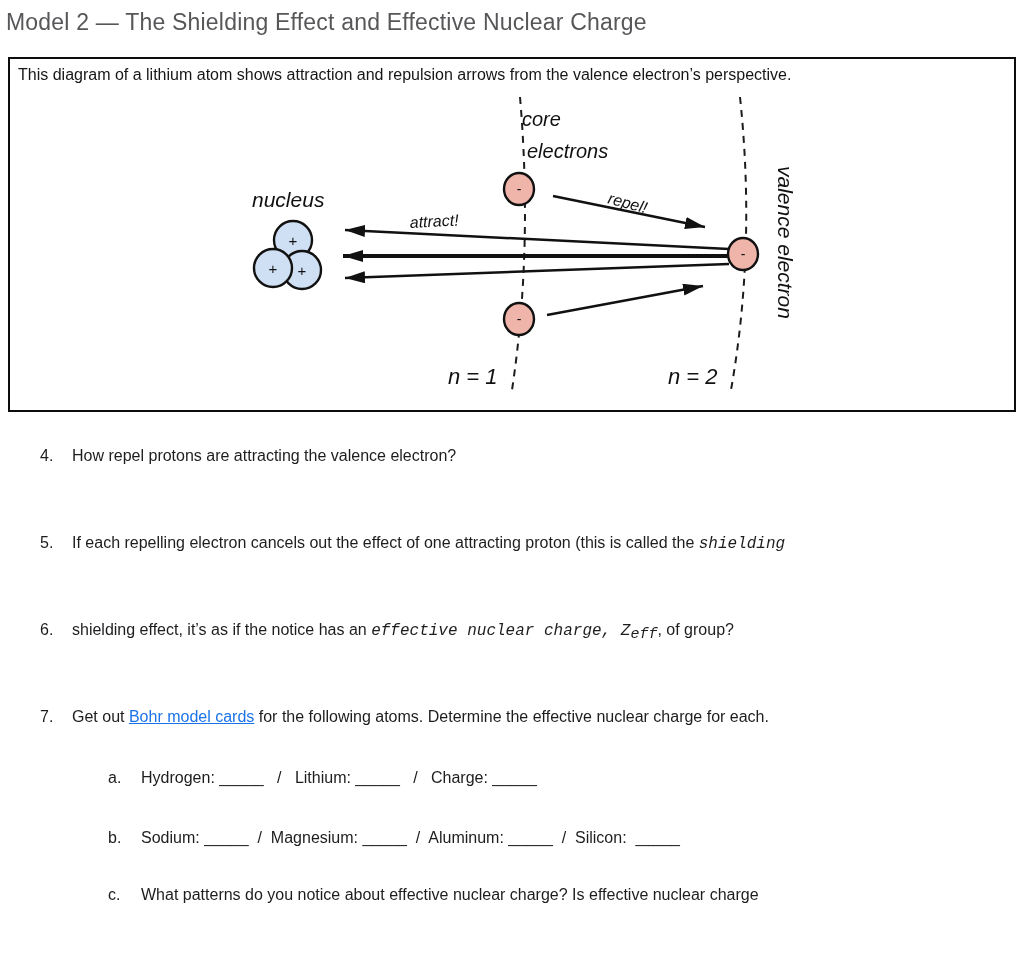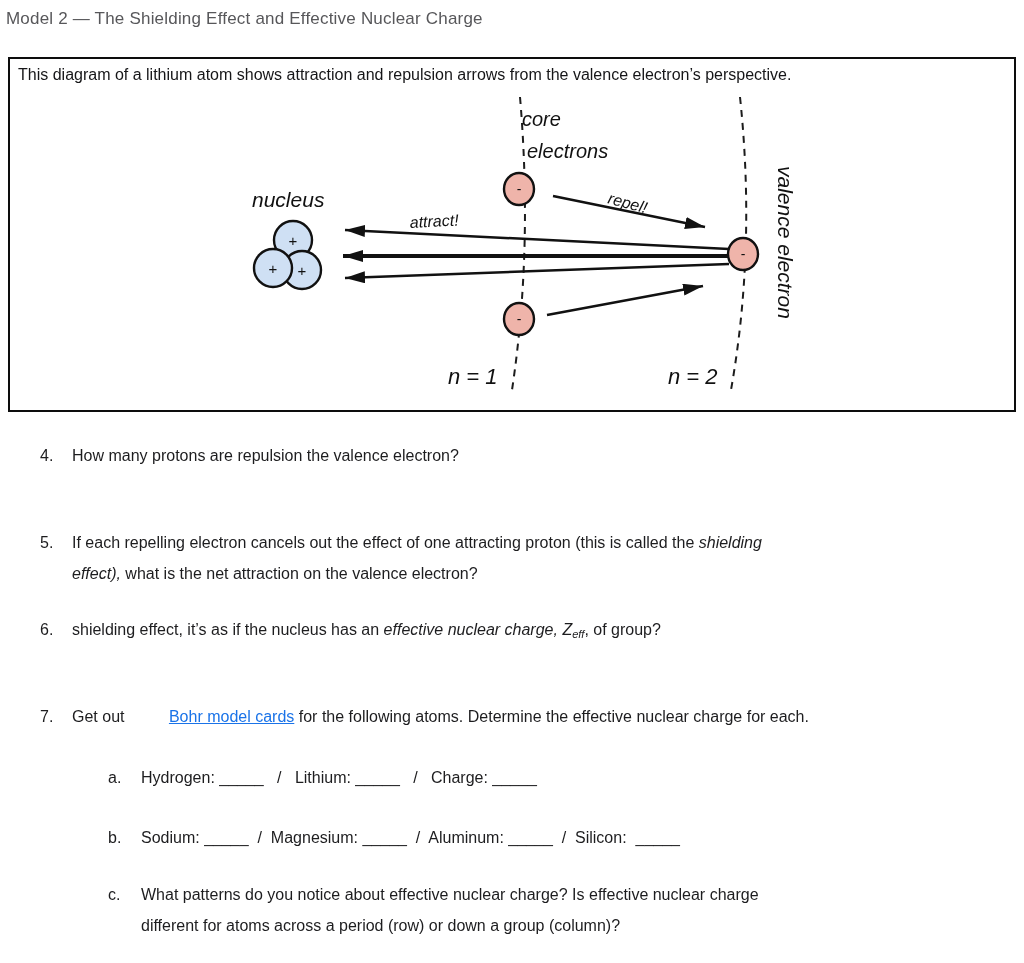--- a/index.html
+++ b/index.html
@@ -1,33 +1,33 @@
 <!DOCTYPE html>
 <html><head>
 <meta charset="utf-8">
 <style>
   html,body{margin:0;padding:0;background:#ffffff;}
   .page{position:relative;width:1024px;height:963px;background:#fff;overflow:hidden;
         font-family:"Liberation Sans",sans-serif;color:#1d1d1f;}
-  .title{position:absolute;left:6px;top:9px;margin:0;font-size:17px;font-weight:400;
+  .title{position:absolute;left:6px;top:9px;margin:0;font-size:23px;font-weight:400;
          color:#57575a;letter-spacing:0.2px;}
   .frame{position:absolute;left:8px;top:57px;width:1008px;height:355px;
          border:2px solid #0d0d0d;box-sizing:border-box;}
   .caption{position:absolute;left:8px;top:5px;font-size:16px;line-height:22px;color:#161618;}
   .diagram{position:absolute;left:0;top:0;}
   .dtxt{font-family:"Liberation Sans",sans-serif;font-style:italic;fill:#111;}
   .sign{font-family:"Liberation Sans",sans-serif;font-style:normal;fill:#111;}
   .q{position:absolute;left:40px;display:flex;font-size:16px;line-height:31px;}
   .q .qnum{width:32px;flex:none;}
   .q.sub{left:108px;}
   .q.sub .qnum{width:33px;}
   .qline{white-space:pre-wrap;}
-  .it{font-style:italic;}
-  .sb{font-size:11px;vertical-align:-3px;}
-  a.link{color:#1a73e8;text-decoration:underline;cursor:pointer;margin-left:40px;}
+  .it{font-style:italic;font-family:Liberation Mono, monospace;}
+  .sb{font-size:15px;vertical-align:-3px;}
+  a.link{color:#1a73e8;text-decoration:underline;cursor:pointer;}
 </style>
 </head>
 <body>
 
 <div class="page">
 
   <h1 class="title">Model 2 — The Shielding Effect and Effective Nuclear Charge</h1>
 
   <div class="frame">
     <div class="caption">This diagram of a lithium atom shows attraction and repulsion arrows from the valence electron’s perspective.</div>
@@ -76,36 +76,35 @@
       <text class="dtxt" font-size="16" transform="translate(597 144) rotate(15)">repel!</text>
       <text class="dtxt" x="768" y="107" font-size="21" transform="rotate(90 768 107)">valence electron</text>
       <text class="dtxt" x="438" y="325" font-size="22">n = 1</text>
       <text class="dtxt" x="658" y="325" font-size="22">n = 2</text>
     </svg>
   </div>
 
   <div class="q" style="top:440px">
     <div class="qnum">4.</div>
     <div class="qbody">
-      <div class="qline"><span>How many protons are repulsion the valence electron?</span></div>
+      <div class="qline"><span>How repel protons are attracting the valence electron?</span></div>
     </div>
   </div>
 
   <div class="q" style="top:527px">
     <div class="qnum">5.</div>
     <div class="qbody">
       <div class="qline"><span>If each repelling electron cancels out the effect of one attracting proton (this is called the </span><span class="it">shielding</span></div>
-      <div class="qline"><span class="it">effect),</span><span> what is the net attraction on the valence electron?</span></div>
     </div>
   </div>
 
   <div class="q" style="top:614px">
     <div class="qnum">6.</div>
     <div class="qbody">
-      <div class="qline"><span>shielding effect, it’s as if the nucleus has an </span><span class="it">effective nuclear charge, Z</span><span class="it sb">eff</span><span>, of group?</span></div>
+      <div class="qline"><span>shielding effect, it’s as if the notice has an </span><span class="it">effective nuclear charge, Z</span><span class="it sb">eff</span><span>, of group?</span></div>
     </div>
   </div>
 
   <div class="q" style="top:701px">
     <div class="qnum">7.</div>
     <div class="qbody">
       <div class="qline"><span>Get out </span><a class="link" href="#">Bohr model cards</a><span> for the following atoms. Determine the effective nuclear charge for each.</span></div>
     </div>
   </div>
 
@@ -120,17 +119,16 @@
     <div class="qnum">b.</div>
     <div class="qbody">
       <div class="qline"><span>Sodium: _____  /  Magnesium: _____  /  Aluminum: _____  /  Silicon:  _____</span></div>
     </div>
   </div>
 
   <div class="q sub" style="top:879px">
     <div class="qnum">c.</div>
     <div class="qbody">
       <div class="qline"><span>What patterns do you notice about effective nuclear charge? Is effective nuclear charge</span></div>
-      <div class="qline"><span>different for atoms across a period (row) or down a group (column)?</span></div>
     </div>
   </div>
 
 </div>
 
 </body></html>

